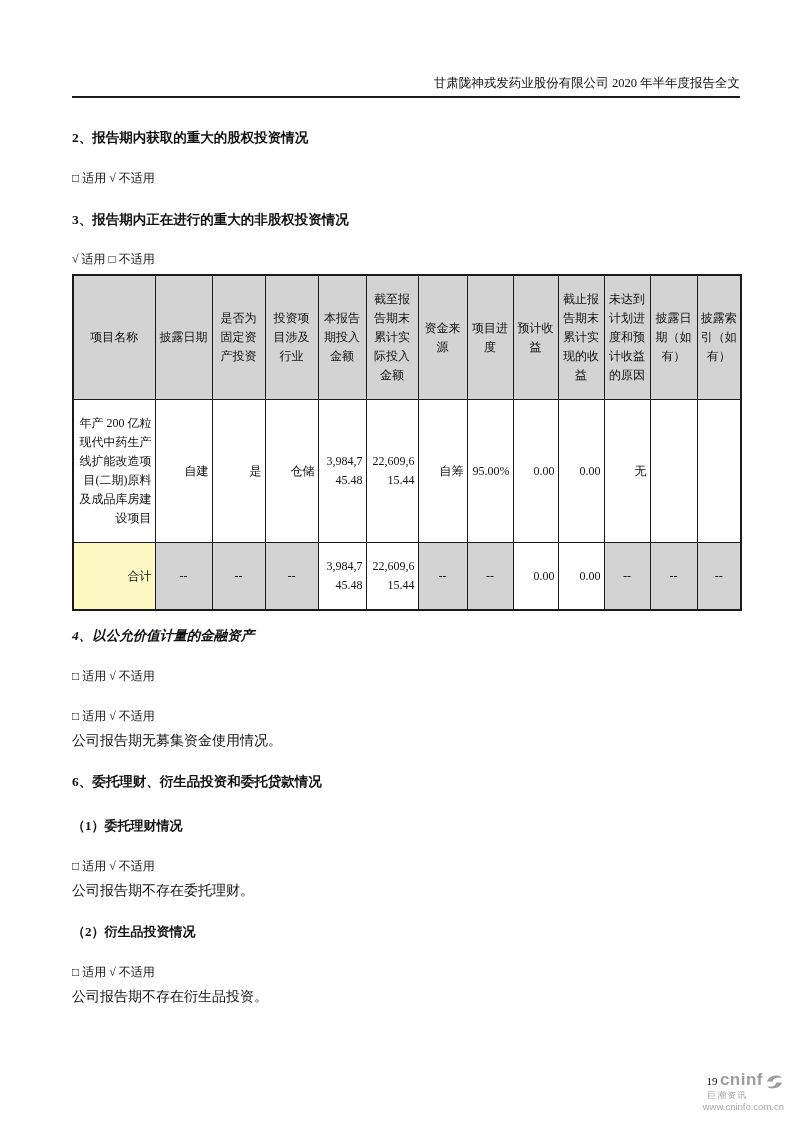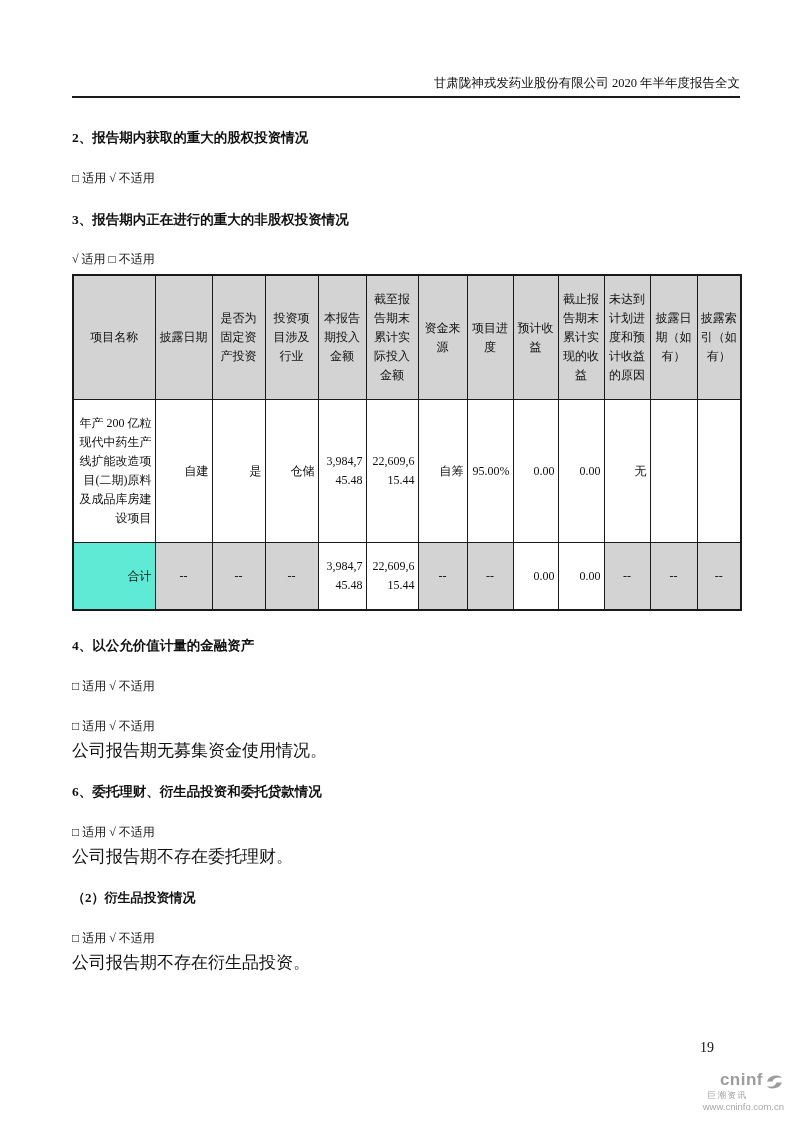--- a/index.html
+++ b/index.html
@@ -9,30 +9,30 @@
     margin:0 auto;overflow:hidden;
   }
   .content{margin:0 53px 0 72px;width:668px;}
   .doc-header{
     padding-top:75px;padding-bottom:4px;border-bottom:2px solid #1a1a1a;
     text-align:right;font-size:12.5px;line-height:17px;
   }
   .heading{font-size:13.5px;font-weight:700;line-height:18px;}
   .sub-heading{font-size:13px;font-weight:700;line-height:18px;}
   .check-line{font-size:12px;line-height:17px;}
-  .note-line{font-size:17px;line-height:17px;}
+  .note-line{font-size:14px;line-height:17px;}
   .unit-line{font-size:12px;line-height:17px;text-align:right;}
 
   .m-h2{margin-top:31px;}
   .m-check{margin-top:23px;}
   .m-h3{margin-top:24px;}
   .m-check3{margin-top:22px;}
   .m-unit{margin-top:2px;}
   .m-table{margin-top:6px;}
-  .m-h4{margin-top:26px;}
+  .m-h4{margin-top:16px;font-style:italic;}
   .m-note{margin-top:7px;}
   .m-h5{margin-top:22px;}
   .m-h6{margin-top:24px;}
   .m-sub{margin-top:26px;}
   .m-sub2{margin-top:24px;}
 
   table.inv{
     width:668px;table-layout:fixed;border-collapse:collapse;
     border:2px solid #1a1a1a;font-size:12px;
   }
@@ -42,26 +42,26 @@
   }
   table.inv th{
     background:#d3d3d3;font-weight:400;text-align:center;line-height:19px;
   }
   tr.hdr{height:105px;}
   tr.proj{height:134px;}
   tr.total{height:46px;}
   td.c-text{text-align:right;line-height:19px;}
   td.c-num{text-align:right;line-height:19px;}
   td.c-center{text-align:right;line-height:19px;}
-  td.gray{background:#5eead4;}
+  td.gray{background:#fef9c3;}
   td.c-dash{text-align:center;background:#d3d3d3;}
 
   .page-number{
-    position:absolute;left:700px;top:1040px;width:24px;text-align:left;
-    font-size:14px;
+    position:absolute;left:700px;top:1075px;width:24px;text-align:center;
+    font-size:11px;
   }
   .cninfo-logo{
     position:absolute;right:9px;top:1071px;width:92px;color:#9c9c9c;
     font-family:"Liberation Sans","DejaVu Sans",sans-serif;text-align:right;
     line-height:1.1;user-select:none;
   }
   .logo-top{display:flex;align-items:flex-end;justify-content:flex-end;gap:2px;}
   .logo-text{font-weight:700;font-size:17px;letter-spacing:.5px;}
   .logo-swirl{width:19px;height:16px;}
   .logo-cn{font-size:8.5px;letter-spacing:1.5px;margin:1px 21px 0 0;text-align:center;}
@@ -158,20 +158,21 @@
     </div>
 
     <div class="section">
       <div class="check-line m-check">□ 适用 √ 不适用</div>
       <div class="note-line m-note">公司报告期无募集资金使用情况。</div>
     </div>
 
     <div class="section">
       <div class="heading m-h6">6、委托理财、衍生品投资和委托贷款情况</div>
 
+      <div class="sub-heading m-sub">（1）委托理财情况</div>
       <div class="check-line m-check">□ 适用 √ 不适用</div>
       <div class="note-line m-note">公司报告期不存在委托理财。</div>
 
       <div class="sub-heading m-sub2">（2）衍生品投资情况</div>
       <div class="check-line m-check">□ 适用 √ 不适用</div>
       <div class="note-line m-note">公司报告期不存在衍生品投资。</div>
     </div>
 
   </div>
 

